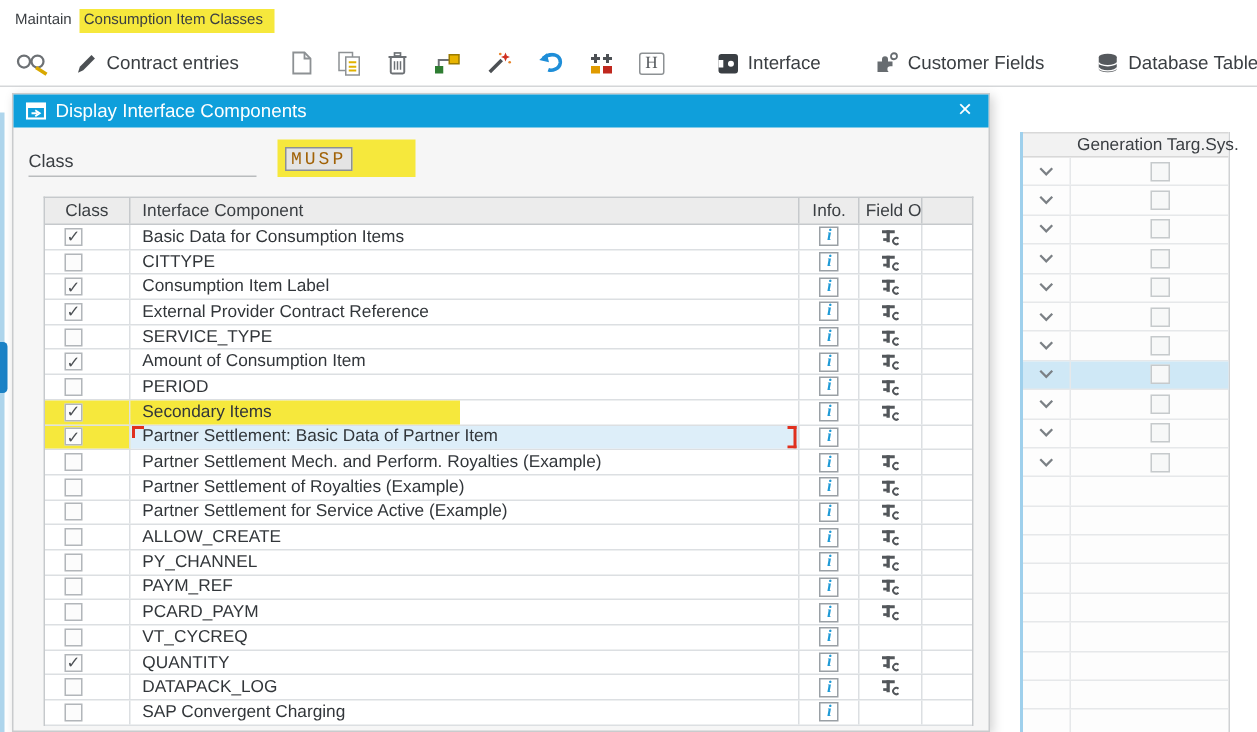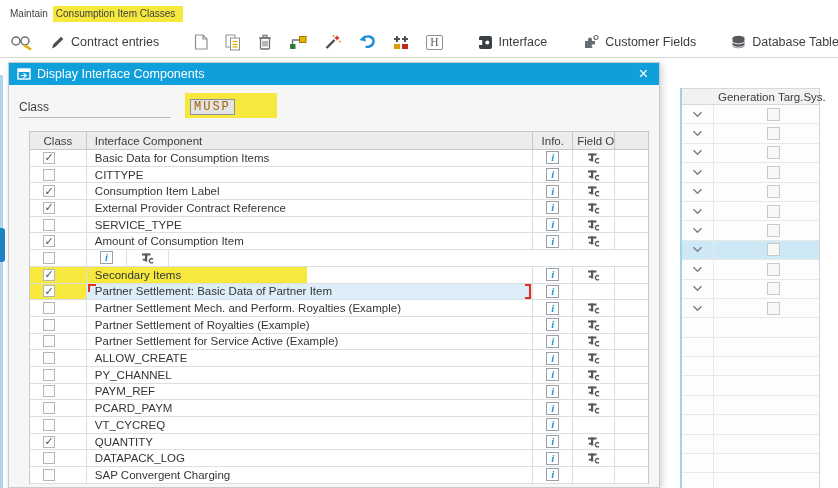--- a/index.html
+++ b/index.html
@@ -499,20 +499,23 @@
                 <rect x="1.8" y="6.8" width="3.2" height="1.8" fill="#53575b"></rect>
                 <path d="M12 7.2 a2.1 2.1 0 1 0 0 3" fill="none" stroke="#53575b" stroke-width="1.3"></path>
               </svg>
             </div>
             <div class="cell c-extra"></div>
           </div>
           <div class="cmp-row">
             <div class="cell c-active">
               <span class="cb"></span>
             </div>
+            <div class="cell c-name">
+              <span class="nm">PERIOD</span>
+            </div>
             <div class="cell c-info">
               <span class="info-ic">
                 <span class="info-i">i</span>
               </span>
             </div>
             <div class="cell c-field">
               <svg width="13" height="12" viewBox="0 0 13 12">
                 <rect x="1" y="1.5" width="8.5" height="2" fill="#53575b"></rect>
                 <rect x="4" y="1.5" width="2.2" height="8" fill="#53575b"></rect>
                 <rect x="1.8" y="6.8" width="3.2" height="1.8" fill="#53575b"></rect>

